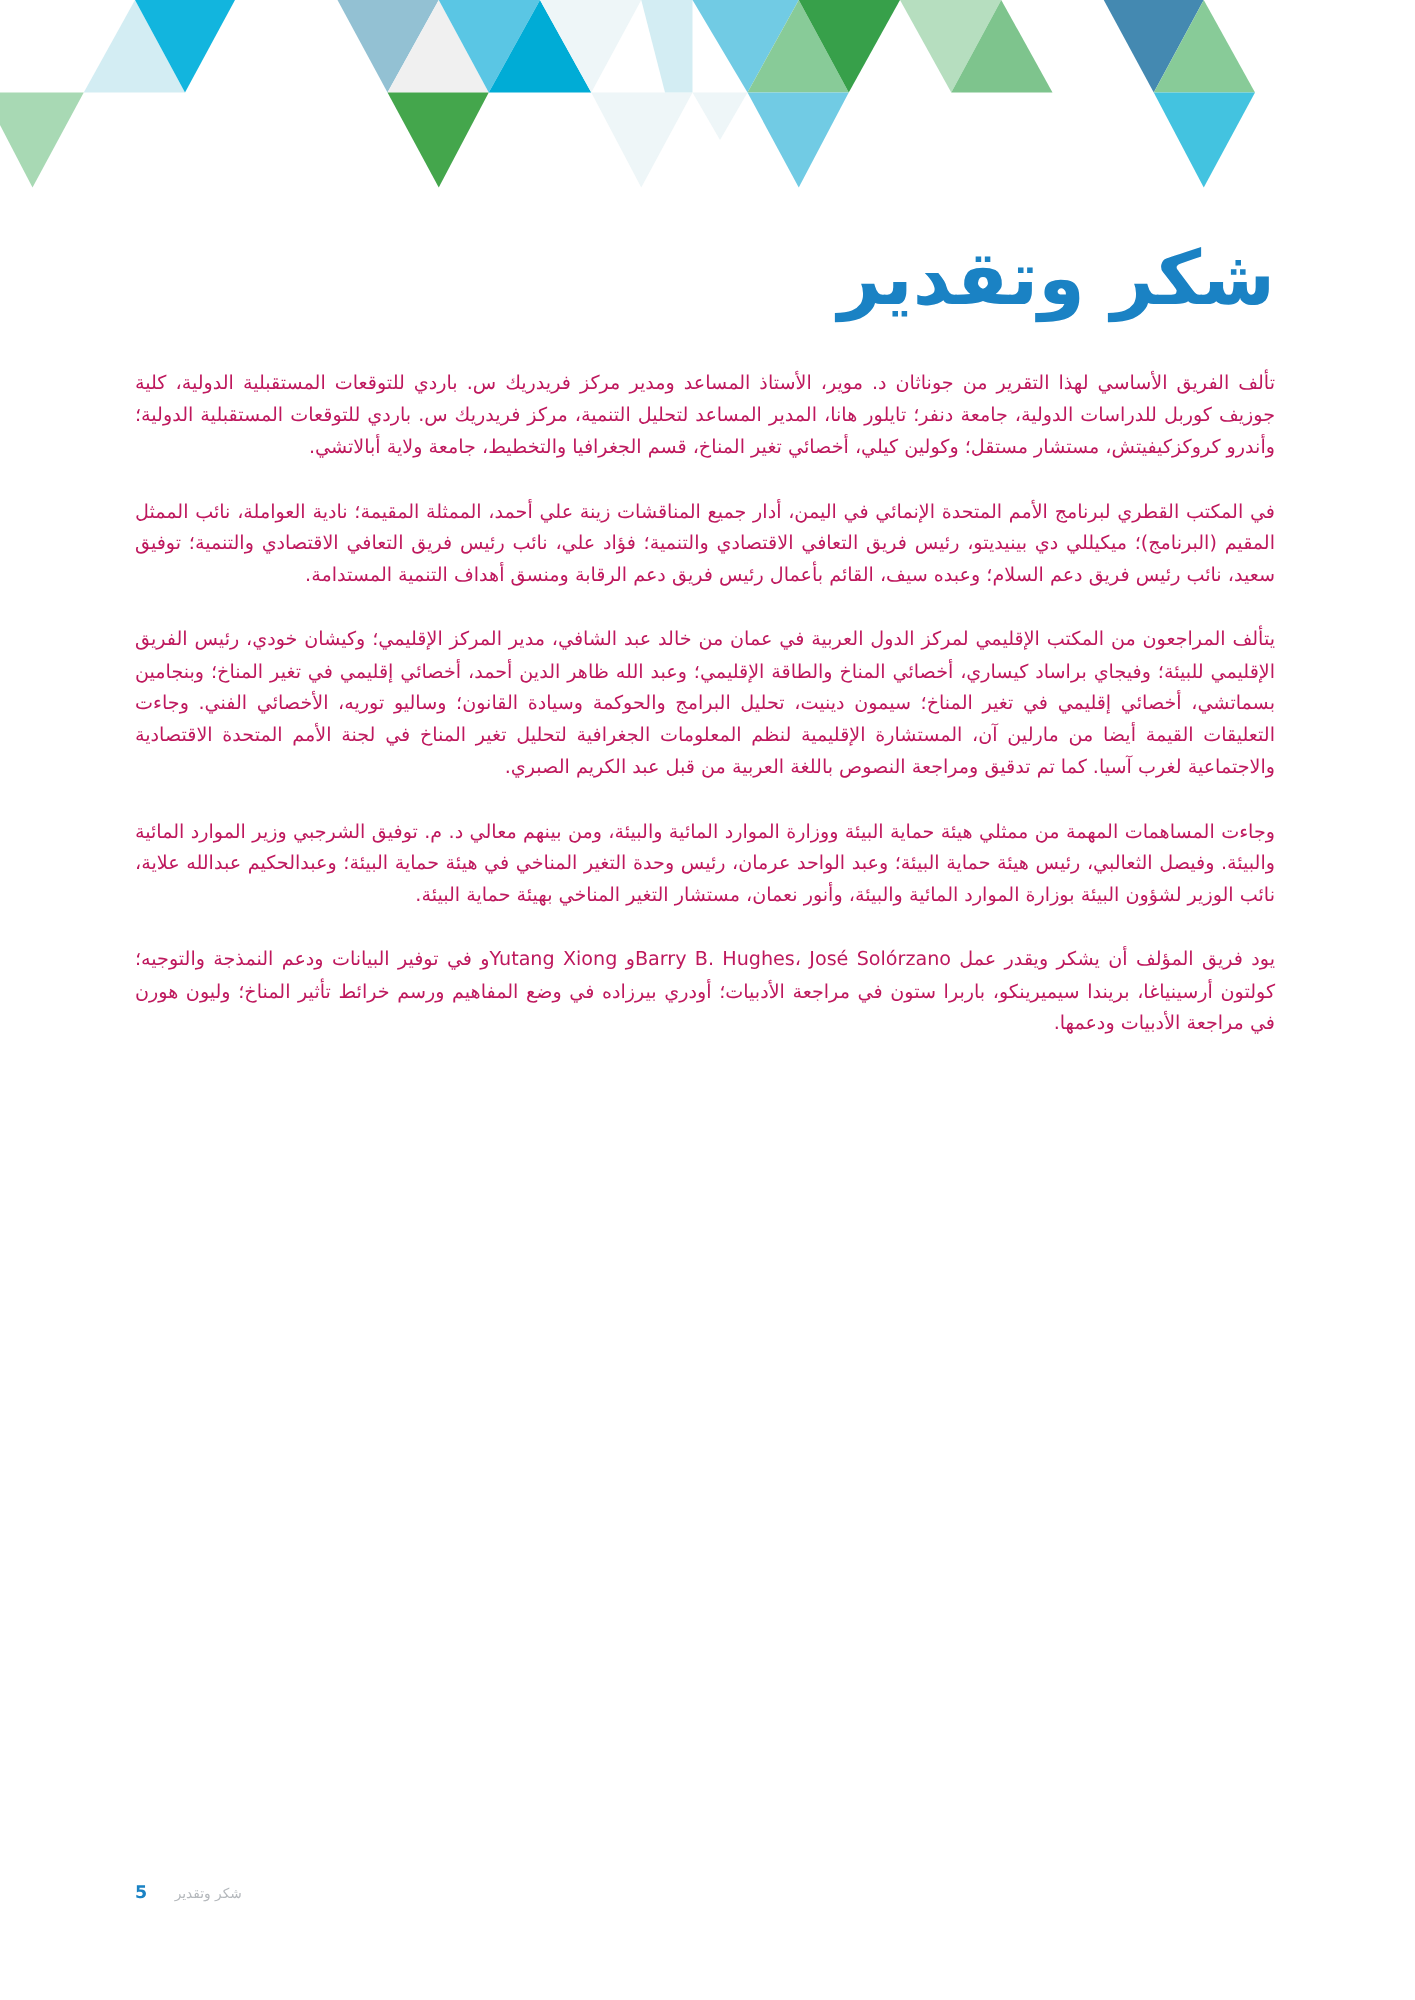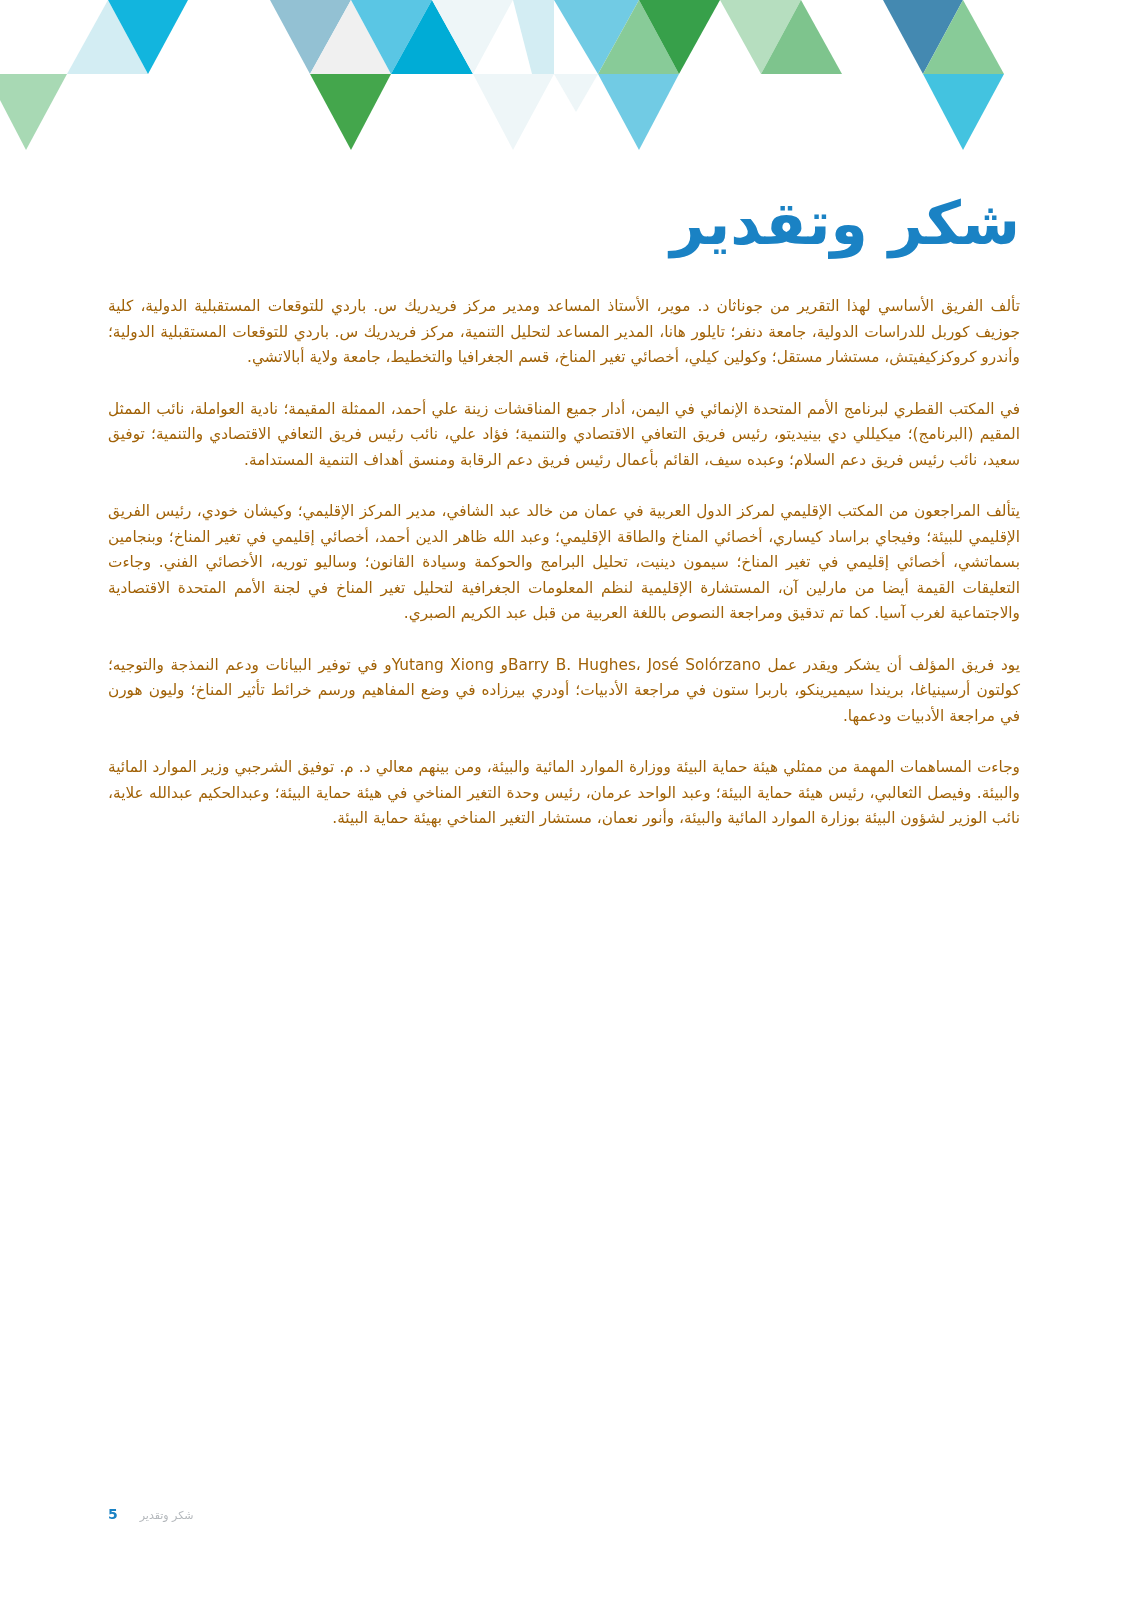--- a/index.html
+++ b/index.html
@@ -49,24 +49,24 @@
   <polygon points="720,0 801,0 761,74" fill="#b6debf"></polygon>
   <polygon points="761,74 801,0 842,74" fill="#7ec48d"></polygon>
 
   <polygon points="883,0 963,0 923,74" fill="#4489b1"></polygon>
   <polygon points="923,74 963,0 1004,74" fill="#88cb98"></polygon>
   <polygon points="923,74 1004,74 963,150" fill="#43c3e0"></polygon>
 </svg>
 
 <h1 id="title" style="color: rgb(26, 130, 196);">شكر وتقدير</h1>
 
-<div id="body-text" style="color: #a16207;">
+<div id="body-text" style="color: #be185d;">
   <p>تألف الفريق الأساسي لهذا التقرير من جوناثان د. موير، الأستاذ المساعد ومدير مركز فريدريك س. باردي للتوقعات المستقبلية الدولية، كلية جوزيف كوربل للدراسات الدولية، جامعة دنفر؛ تايلور هانا، المدير المساعد لتحليل التنمية، مركز فريدريك س. باردي للتوقعات المستقبلية الدولية؛ وأندرو كروكزكيفيتش، مستشار مستقل؛ وكولين كيلي، أخصائي تغير المناخ، قسم الجغرافيا والتخطيط، جامعة ولاية أبالاتشي.</p>
   <p>في المكتب القطري لبرنامج الأمم المتحدة الإنمائي في اليمن، أدار جميع المناقشات زينة علي أحمد، الممثلة المقيمة؛ نادية العواملة، نائب الممثل المقيم (البرنامج)؛ ميكيللي دي بينيديتو، رئيس فريق التعافي الاقتصادي والتنمية؛ فؤاد علي، نائب رئيس فريق التعافي الاقتصادي والتنمية؛ توفيق سعيد، نائب رئيس فريق دعم السلام؛ وعبده سيف، القائم بأعمال رئيس فريق دعم الرقابة ومنسق أهداف التنمية المستدامة.</p>
   <p>يتألف المراجعون من المكتب الإقليمي لمركز الدول العربية في عمان من خالد عبد الشافي، مدير المركز الإقليمي؛ وكيشان خودي، رئيس الفريق الإقليمي للبيئة؛ وفيجاي براساد كيساري، أخصائي المناخ والطاقة الإقليمي؛ وعبد الله ظاهر الدين أحمد، أخصائي إقليمي في تغير المناخ؛ وبنجامين بسماتشي، أخصائي إقليمي في تغير المناخ؛ سيمون دينيت، تحليل البرامج والحوكمة وسيادة القانون؛ وساليو توريه، الأخصائي الفني. وجاءت التعليقات القيمة أيضا من مارلين آن، المستشارة الإقليمية لنظم المعلومات الجغرافية لتحليل تغير المناخ في لجنة الأمم المتحدة الاقتصادية والاجتماعية لغرب آسيا. كما تم تدقيق ومراجعة النصوص باللغة العربية من قبل عبد الكريم الصبري.</p>
+  <p>وجاءت المساهمات المهمة من ممثلي هيئة حماية البيئة ووزارة الموارد المائية والبيئة، ومن بينهم معالي د. م. توفيق الشرجبي وزير الموارد المائية والبيئة. وفيصل الثعالبي، رئيس هيئة حماية البيئة؛ وعبد الواحد عرمان، رئيس وحدة التغير المناخي في هيئة حماية البيئة؛ وعبدالحكيم عبدالله علاية، نائب الوزير لشؤون البيئة بوزارة الموارد المائية والبيئة، وأنور نعمان، مستشار التغير المناخي بهيئة حماية البيئة.</p>
   <p>يود فريق المؤلف أن يشكر ويقدر عمل Barry B. Hughes، José Solórzanoو Yutang Xiongو في توفير البيانات ودعم النمذجة والتوجيه؛ كولتون أرسينياغا، بريندا سيميرينكو، باربرا ستون في مراجعة الأدبيات؛ أودري بيرزاده في وضع المفاهيم ورسم خرائط تأثير المناخ؛ وليون هورن في مراجعة الأدبيات ودعمها.</p>
-  <p>وجاءت المساهمات المهمة من ممثلي هيئة حماية البيئة ووزارة الموارد المائية والبيئة، ومن بينهم معالي د. م. توفيق الشرجبي وزير الموارد المائية والبيئة. وفيصل الثعالبي، رئيس هيئة حماية البيئة؛ وعبد الواحد عرمان، رئيس وحدة التغير المناخي في هيئة حماية البيئة؛ وعبدالحكيم عبدالله علاية، نائب الوزير لشؤون البيئة بوزارة الموارد المائية والبيئة، وأنور نعمان، مستشار التغير المناخي بهيئة حماية البيئة.</p>
 </div>
 
 <div id="footer">
   <span id="page-number" style="color: rgb(26, 130, 196);">5</span>
   <span id="running-title">شكر وتقدير</span>
 </div>
 
 </body></html>

